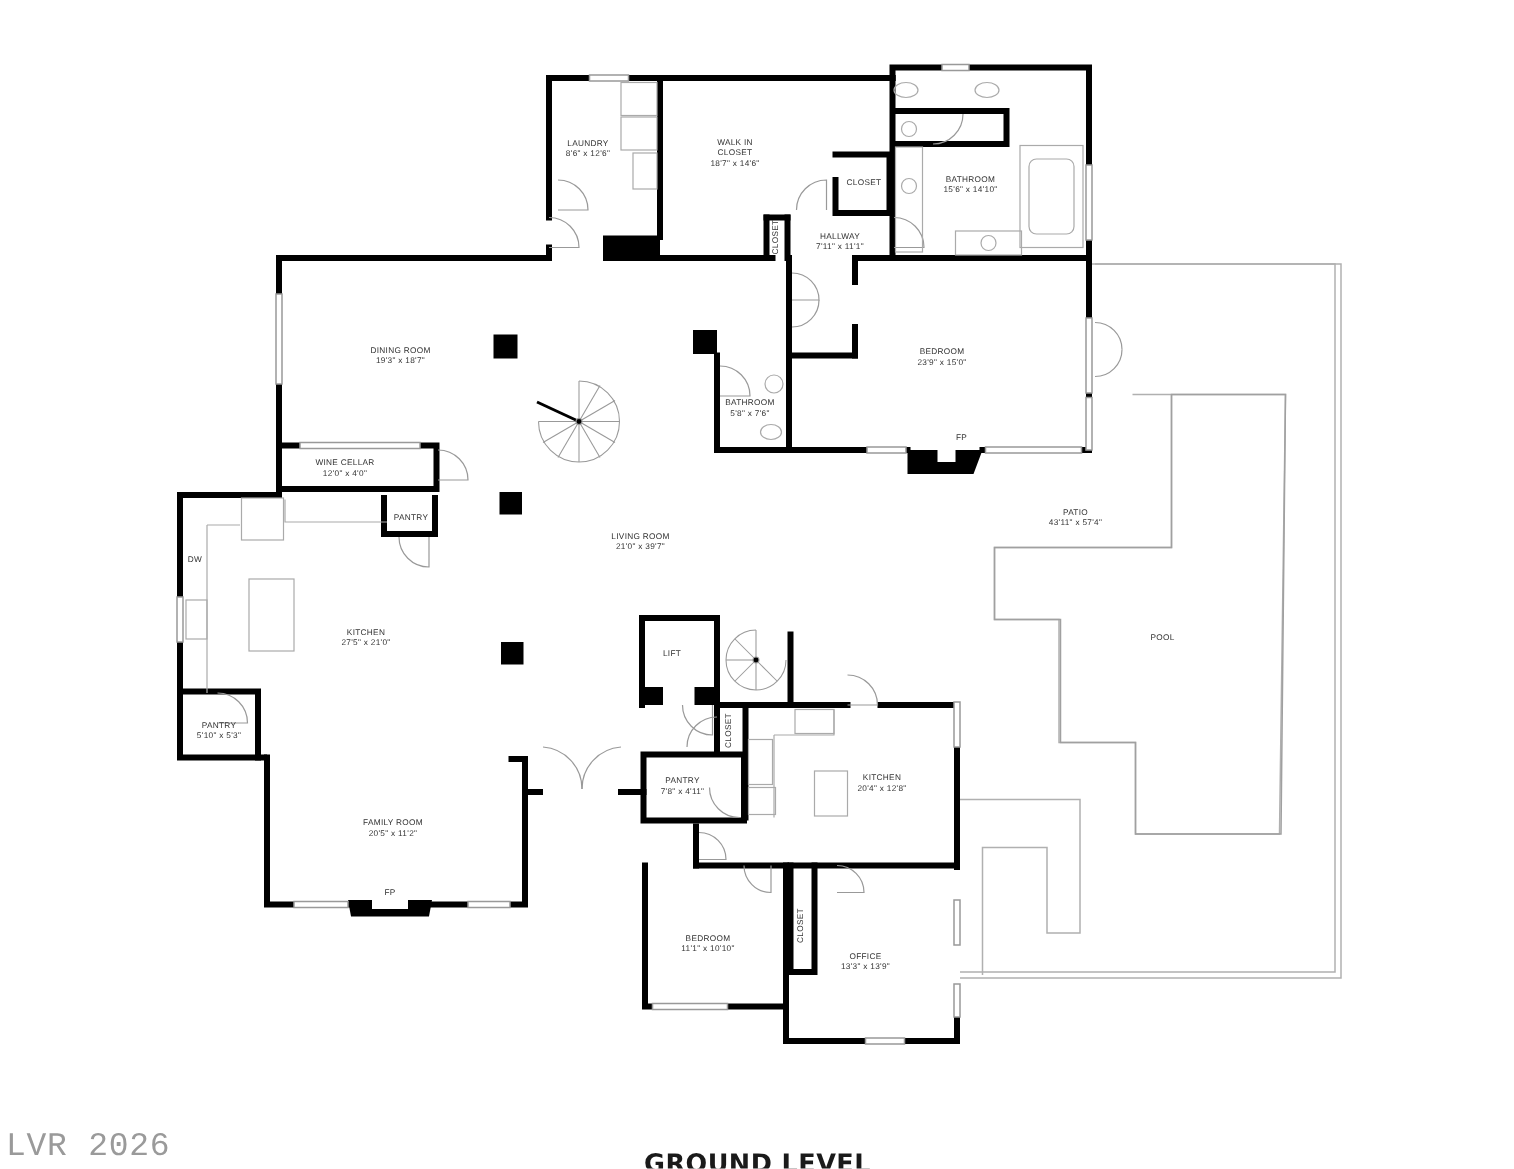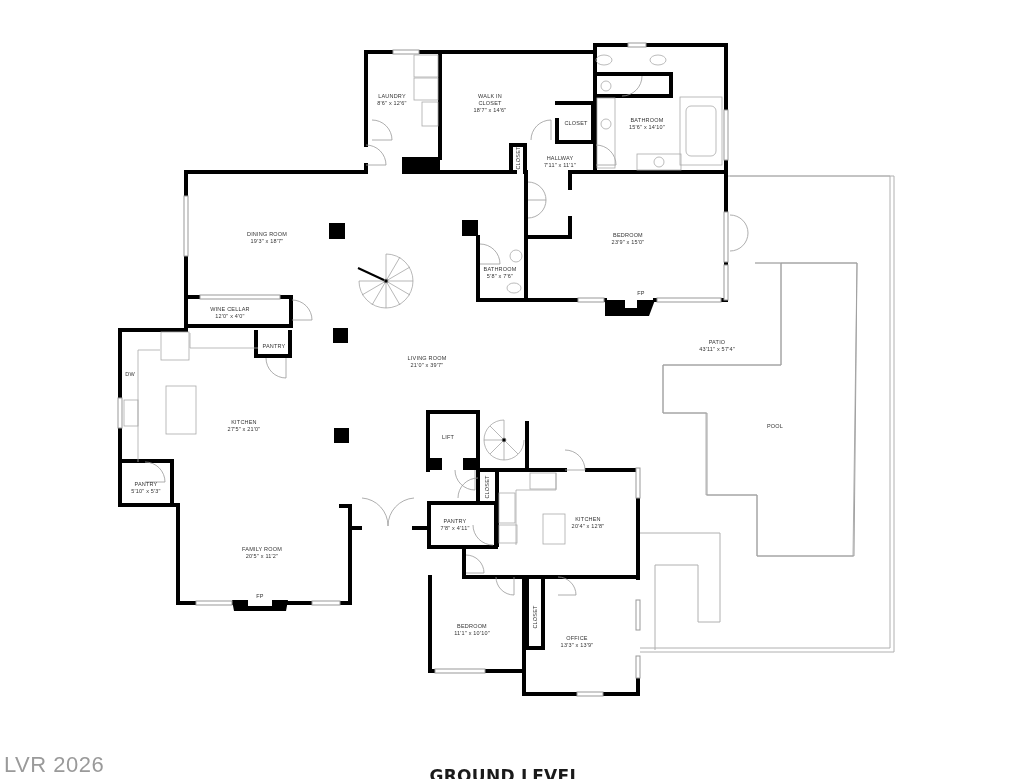--- a/index.html
+++ b/index.html
@@ -3,21 +3,21 @@
 <meta charset="utf-8">
 <style>
   html, body { margin:0; padding:0; background:#ffffff; }
   body { width:1009px; height:779px; position:relative; overflow:hidden; font-family:"Liberation Sans", sans-serif; }
   #plan { position:absolute; left:0; top:0; }
   .lbl { position:absolute; transform:translate(-50%,-50%); text-align:center; font-size:5.5px; line-height:7px; color:#333; white-space:nowrap; letter-spacing:0.2px; }
   .lbl .n { display:block; text-transform:uppercase; }
   .lbl .d { display:block; }
   .vert { transform:translate(-50%,-50%) rotate(-90deg); }
   #level-title { position:absolute; left:505px; top:731px; transform:translate(-50%,-50%); font-family:"DejaVu Sans", sans-serif; font-weight:bold; font-size:17px; color:#1a1a1a; letter-spacing:0.3px;margin-top:45px; }
-  #watermark { position:absolute; left:4px; top:752px; font-family:Liberation Sans, sans-serif; font-size:22px; color:#9a9a9a; letter-spacing:0.5px; }
+  #watermark { position:absolute; left:4px; top:752px; font-family:Liberation Mono, monospace; font-size:22px; color:#9a9a9a; letter-spacing:0.5px; }
 </style>
 </head>
 <body>
 
 <svg id="plan" width="1009" height="779" viewBox="0 0 1009 779">
 
   <g fill="none" stroke="#b0b0b0" stroke-width="1">
     <polyline points="726,176 890,176 890,648 640,648"></polyline>
     <polyline points="730,176 894,176 894,652 640,652"></polyline>
     <polygon points="755,263 857,263 853,556 757,556 757,495 706,495 706,413 663,413 663,365 781,365 781,263" transform="translate(0,0)"></polygon>

